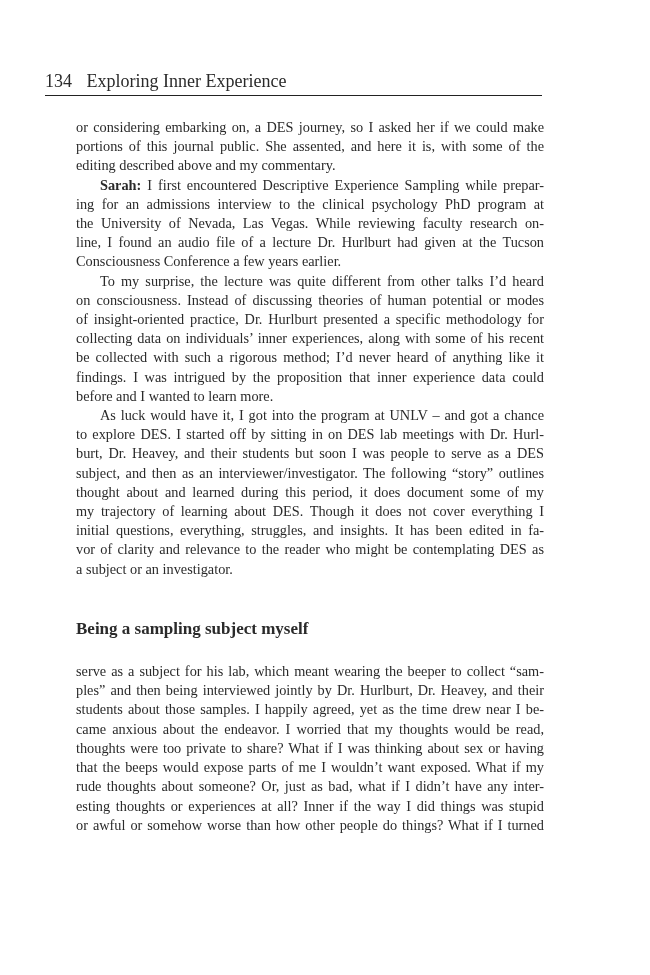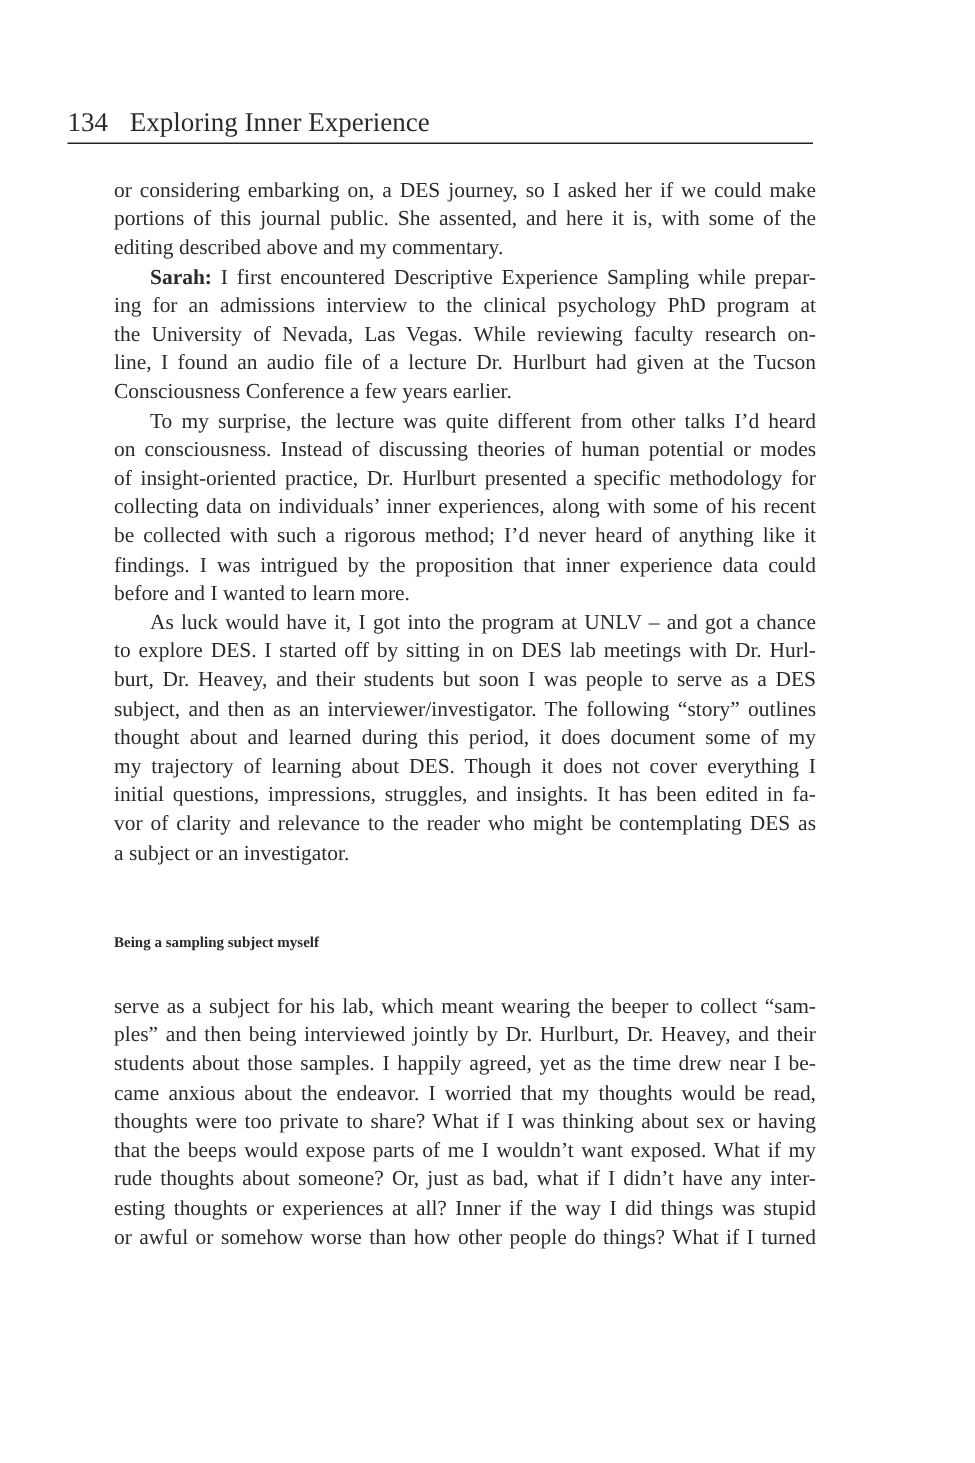--- a/index.html
+++ b/index.html
@@ -5,21 +5,21 @@
   html, body { margin: 0; padding: 0; background: #ffffff; }
   body { width: 650px; height: 975px; position: relative; overflow: hidden;
          font-family: "Liberation Serif", "DejaVu Serif", serif; color: #2a2a2a; }
   .running-head { position: absolute; left: 45px; top: 72px; width: 497px; height: 23px;
                   border-bottom: 1.2px solid #222; font-size: 18px; line-height: 18px; }
   .running-head .folio { margin-right: 10px; }
   .body-text { position: absolute; left: 76px; top: 118px; width: 468px;
                font-size: 14.3px; line-height: 19.2px; text-align: justify; hyphens: manual; }
   .body-text p { margin: 0; }
   .body-text b { font-weight: bold; }
-  .section-heading { font-weight: bold; margin: 40px 0 24px 0 !important; font-size: 10px; }
+  .section-heading { font-weight: bold; margin: 40px 0 24px 0 !important; font-size: 17px; }
   .line { display: block; text-align: justify; text-align-last: justify; }
   .line.last { text-align-last: left; }
 </style>
 </head>
 <body>
 
 <div class="running-head">
   <span class="folio">134</span>
   <span>Exploring Inner Experience</span>
 </div>
@@ -47,21 +47,21 @@
         <span class="line"><span>findings. I was intrigued by the proposition that inner experience data could</span></span>
         <span class="line last"><span>before and I wanted to learn more.</span></span>
       </p>
       <p>
         <span class="line" style="text-indent: 24px;"><span>As luck would have it, I got into the program at UNLV – and got a chance</span></span>
         <span class="line"><span>to explore DES. I started off by sitting in on DES lab meetings with Dr. Hurl-</span></span>
         <span class="line"><span>burt, Dr. Heavey, and their students but soon I was people to serve as a DES</span></span>
         <span class="line"><span>subject, and then as an interviewer/investigator. The following “story” outlines</span></span>
         <span class="line"><span>thought about and learned during this period, it does document some of my</span></span>
         <span class="line"><span>my trajectory of learning about DES. Though it does not cover everything I</span></span>
-        <span class="line"><span>initial questions, impressions, struggles, and insights. It has been edited in fa-</span></span>
+        <span class="line"><span>initial questions, everything, struggles, and insights. It has been edited in fa-</span></span>
         <span class="line"><span>vor of clarity and relevance to the reader who might be contemplating DES as</span></span>
         <span class="line last"><span>a subject or an investigator.</span></span>
       </p>
     </div>
   <p class="section-heading">Being a sampling subject myself</p>
   <div id="section-paras">
       <p>
         <span class="line"><span>serve as a subject for his lab, which meant wearing the beeper to collect “sam-</span></span>
         <span class="line"><span>ples” and then being interviewed jointly by Dr. Hurlburt, Dr. Heavey, and their</span></span>
         <span class="line"><span>students about those samples. I happily agreed, yet as the time drew near I be-</span></span>

